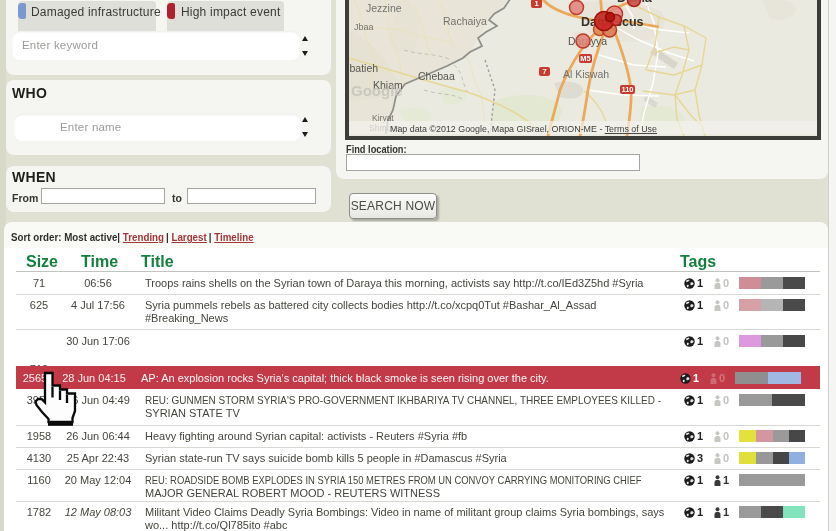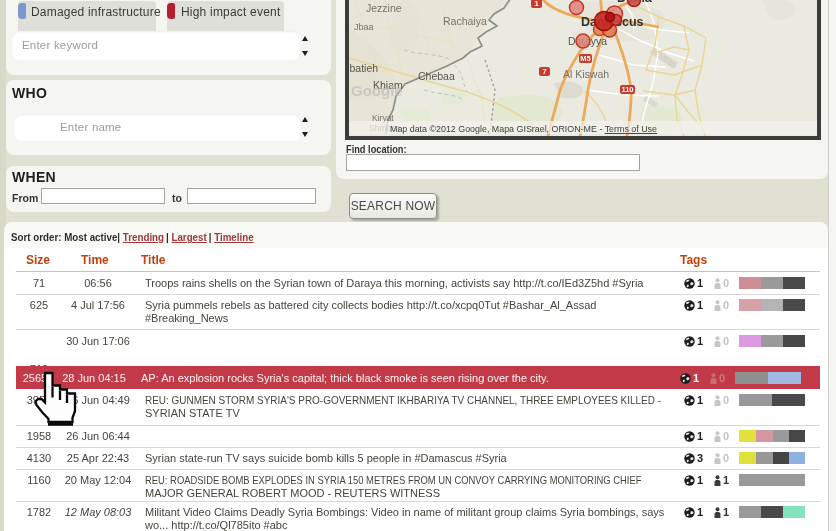--- a/index.html
+++ b/index.html
@@ -10,21 +10,21 @@
 .inputr{position:absolute;background:#fff;border-radius:8px;box-shadow:0 1px 2px rgba(0,0,0,0.08) inset;}
 .ph{position:absolute;font-size:11.5px;color:#9b9b98;letter-spacing:0.2px;}
 .spin-u{position:absolute;width:0;height:0;border-left:3.5px solid transparent;border-right:3.5px solid transparent;border-bottom:5.5px solid #1c1c1c;}
 .spin-d{position:absolute;width:0;height:0;border-left:3.5px solid transparent;border-right:3.5px solid transparent;border-top:5.5px solid #1c1c1c;}
 .h1{position:absolute;font-size:14px;font-weight:bold;color:#1e1e1c;letter-spacing:0.3px;}
 .lbl{position:absolute;font-size:10.5px;font-weight:bold;color:#33332f;}
 .sqin{position:absolute;background:#fff;border:1px solid #a5a5a0;}
 .btn{position:absolute;left:349px;top:193px;width:86px;height:24px;background:linear-gradient(#fbfbfa,#e7e7e3);border:1px solid #8f8f8a;border-radius:4px;box-shadow:2px 2px 2px rgba(0,0,0,0.25);font-size:12px;color:#4a4a46;text-align:center;line-height:24px;white-space:nowrap;letter-spacing:0.2px;}
 .sortbar{position:absolute;left:11px;top:231px;font-size:10.5px;font-weight:bold;color:#2e2e2a;white-space:nowrap;transform:scaleX(0.93);transform-origin:0 0;}
 .sortbar a{color:#a03838;text-decoration:underline;}
-.th{position:absolute;font-size:12px;font-weight:bold;color:#c2410c;}
+.th{position:absolute;font-size:16px;font-weight:bold;color:#15803d;}
 .row{position:absolute;left:4px;width:824px;}
 .sep{position:absolute;left:16px;width:804px;height:1px;background:#d9d9d3;}
 .sz{position:absolute;left:0;width:70px;text-align:center;font-size:11px;color:#45443c;}
 .tm{position:absolute;left:58px;width:72px;text-align:center;font-size:11px;color:#45443c;}
 .tt{position:absolute;left:141px;width:545px;font-size:11px;color:#45443c;line-height:12.5px;}
 .bar{position:absolute;left:735px;height:12px;font-size:0;}
 .bar i{display:inline-block;height:12px;}
 .gcnt{position:absolute;left:693px;font-size:11px;font-weight:bold;color:#222;}
 .pcnt{position:absolute;left:719px;font-size:11px;font-weight:bold;color:#c3c3bf;}
 .glb{position:absolute;left:680px;width:11px;height:11px;}
@@ -265,20 +265,21 @@
       <circle cx="4.5" cy="2.2" r="2" fill="#c6c6c2"></circle>
       <path d="M1.5,11 L1.5,7.5 C1.5,5.6 2.8,4.8 4.5,4.8 C6.2,4.8 7.5,5.6 7.5,7.5 L7.5,11 Z" fill="#c6c6c2"></path>
     </svg>
  <div class="pcnt" style="top:5px;">0</div>
  <div class="bar" style="top:5px;"><i style="width:33px;background:#999999;"></i><i style="width:33px;background:#4a4a4a;"></i></div>
 </div>
 <div class="sep" style="top:425px;"></div>
 <div class="row" style="top:425px;height:22px;">
  <div class="sz" style="top:5px;">1958</div>
     <div class="tm" style="top:5px;">26 Jun 06:44</div>
+ <div class="tt" style="top:5px;">Heavy fighting around Syrian capital: activists - Reuters #Syria #fb</div>
  <svg class="glb" style="top:6px;" viewBox="0 0 11 11">
       <circle cx="5.5" cy="5.5" r="5.2" fill="#1c1c1c"></circle>
       <path d="M2.2,2.5 C3,1.6 4.6,1.4 5.6,2 C5,3.2 3.8,3.8 2.8,4.2 C2,3.8 2,3 2.2,2.5 Z M6.8,4.4 C8,4 9.2,4.4 9.6,5.6 C9.2,6.8 8,7.6 6.9,7.2 C6.2,6.4 6.2,5.2 6.8,4.4 Z M3.2,6.8 C4,6.4 4.8,6.8 4.8,7.6 C4.8,8.8 4,9.4 3.2,9.2 C2.5,8.6 2.7,7.4 3.2,6.8 Z" fill="#e8e8e8"></path>
     </svg>
  <div class="gcnt" style="top:5px;">1</div>
  <svg class="prs" style="top:6px;" viewBox="0 0 9 11">
       <circle cx="4.5" cy="2.2" r="2" fill="#c6c6c2"></circle>
       <path d="M1.5,11 L1.5,7.5 C1.5,5.6 2.8,4.8 4.5,4.8 C6.2,4.8 7.5,5.6 7.5,7.5 L7.5,11 Z" fill="#c6c6c2"></path>
     </svg>
  <div class="pcnt" style="top:5px;">0</div>

